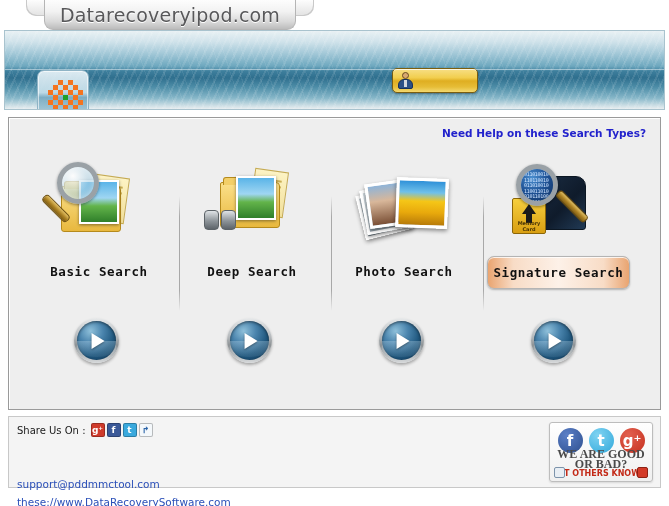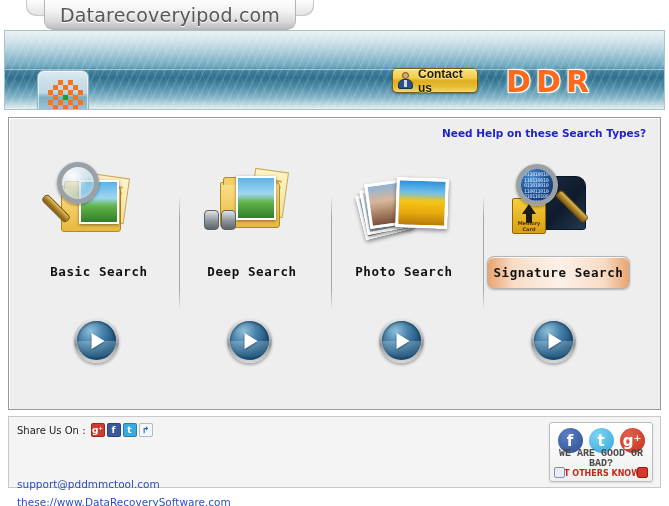--- a/index.html
+++ b/index.html
@@ -329,21 +329,21 @@
     color: #fff; font-weight: bold; font-size: 15px;
     font-family: "DejaVu Sans", sans-serif;
   }
   .rc-fb { background: radial-gradient(circle at 35% 28%, #5b7fc7, #2d4f8e); }
   .rc-tw { background: radial-gradient(circle at 35% 28%, #7fd3f2, #31a8da); }
   .rc-gp { background: radial-gradient(circle at 35% 28%, #e2604f, #c5301e); }
   .rate-text {
     position: absolute; left: 0; right: 0; bottom: 2px;
     text-align: center; line-height: 10px;
   }
-  .rate-l1 { font-size: 10px; font-weight: bold; color: #4a4a4a; font-family: Liberation Mono, monospace; }
+  .rate-l1 { font-size: 12px; font-weight: bold; color: #4a4a4a; font-family: Liberation Serif, serif; }
   .rate-l2 { font-size: 8px; font-weight: bold; color: #c32a18; font-family: "DejaVu Sans", sans-serif; }
   .thumb {
     position: absolute; bottom: 3px; width: 11px; height: 11px;
   }
   .thumb-up   { left: 4px;  background: #e8eef4; border: 1px solid #7c93ab; border-radius: 2px; }
   .thumb-down { right: 4px; background: #d33a28; border: 1px solid #8d2316; border-radius: 2px; }
 </style>
 </head>
 <body>
 
@@ -377,24 +377,22 @@
         <span class="checker" style="left: 25px; top: 34px;"></span>
         <span class="checker" style="left: 35px; top: 34px;"></span>
       </div>
 
     <div class="contact-btn">
       <span class="contact-person">
         <span class="head"></span>
           <span class="body"></span>
           <span class="tie"></span>
       </span>
-      <span class="contact-label">Contact us</span>
-    </div>
-
-    <div class="brand-ddr">DDR</div>
+    </div>
+
     <div class="brand-sub">Memory Card Recovery</div>
   </div>
 
   <div class="panel">
     <div class="help-link">Need Help on these Search Types?</div>
 
     <div class="divider div-0"></div>
     <div class="divider div-1"></div>
     <div class="divider div-2"></div>
 

